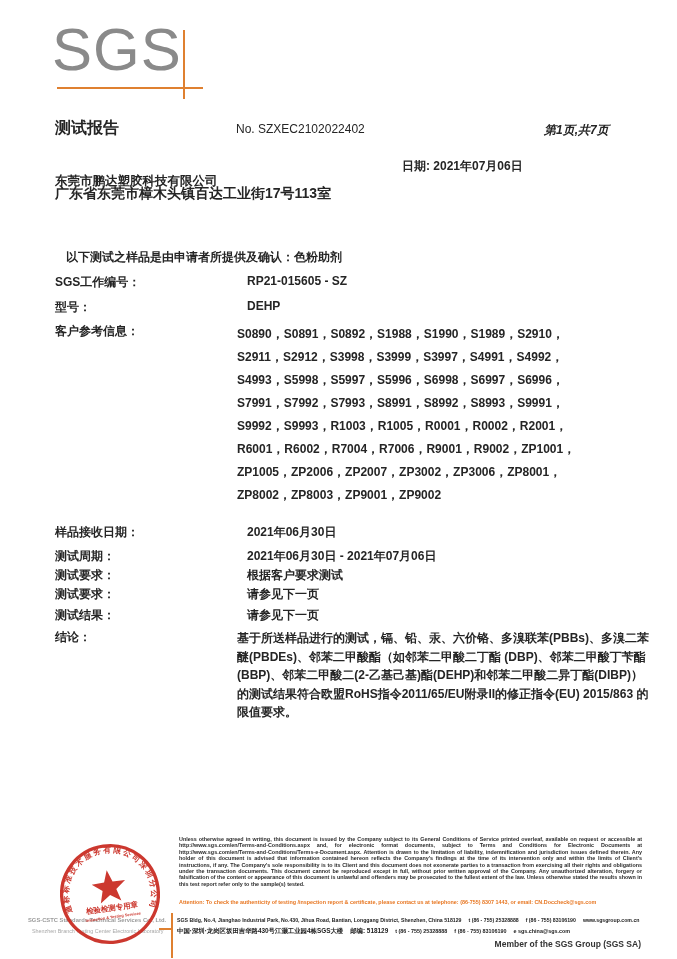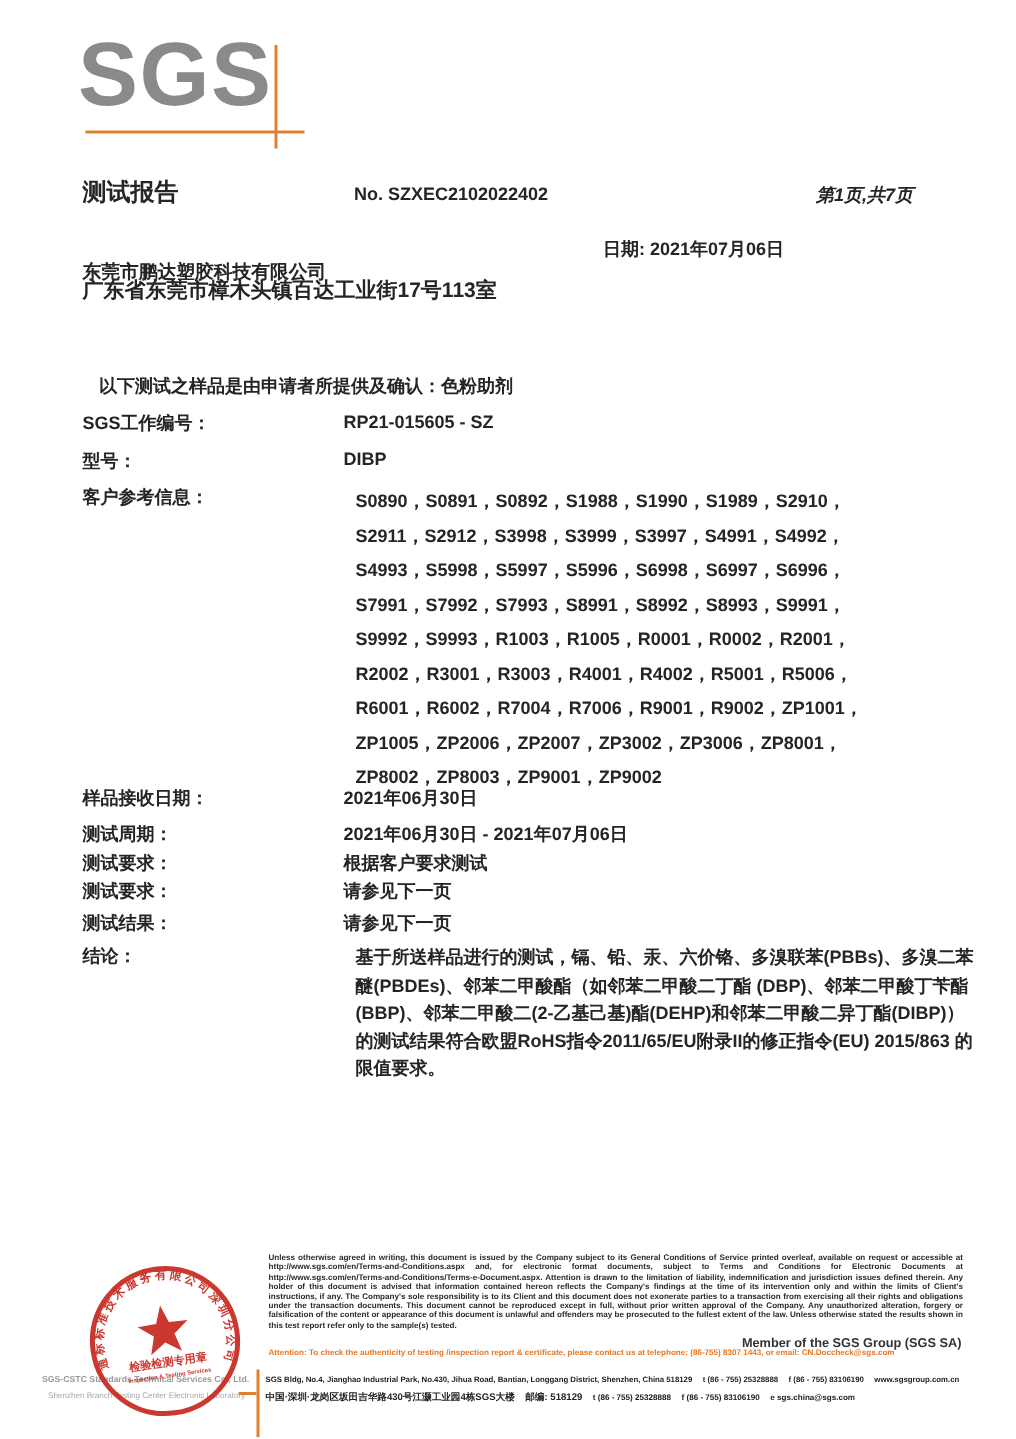--- a/index.html
+++ b/index.html
@@ -3,38 +3,38 @@
 <meta charset="utf-8">
 <style>
   html,body { margin:0; padding:0; background:#fff; }
   .page {
     position:relative; width:677px; height:959px; background:#ffffff;
     font-family:"Liberation Sans","DejaVu Sans",sans-serif; color:#252525;
     overflow:hidden;
   }
   
   .logo-text {
-    position:absolute; left:52px; top:20px; font-size:60px; font-weight:bold;
+    position:absolute; left:52px; top:20px; font-size:60px; font-weight:normal;
     color:#8a8a8a; letter-spacing:1px; line-height:1;
   }
   .logo-hline { position:absolute; left:57px; top:87px; width:146px; height:2px; background:#df8030; }
   .logo-vline { position:absolute; left:183px; top:30px; width:2px; height:69px; background:#df8030; }
   
   .title   { position:absolute; left:55px;  top:118px; font-size:16px; font-weight:bold; }
-  .no      { position:absolute; left:236px; top:122px; font-size:12px; font-weight:700; }
+  .no      { position:absolute; left:236px; top:122px; font-size:12px; font-weight:400; }
   .date    { position:absolute; left:402px; top:122px; font-size:12px; font-weight:600;margin-top:36px; }
   .pg      { position:absolute; left:544px; top:122px; font-size:12px; font-weight:600;font-style:italic; }
   
   .company { position:absolute; left:55px; top:162px; font-size:12.5px; font-weight:bold;margin-top:11px; }
   .addr    { position:absolute; left:55px; top:185px; font-size:14px; font-weight:bold;text-align:right; }
   .statement { position:absolute; left:66px; top:249px; font-size:12px; font-weight:bold; }
   
   .frow { position:absolute; left:55px; width:590px; font-size:12px; font-weight:600; }
   .frow .lbl { position:absolute; left:0; top:0; white-space:nowrap; }
-  .frow .val { position:absolute; left:174px; top:0; white-space:nowrap;text-align:center; }
+  .frow .val { position:absolute; left:192px; top:0; white-space:nowrap;text-align:center; }
   .frow .val-block { position:absolute; left:182px; top:0; width:412px; white-space:normal; }
   .ref-line { line-height:23px; white-space:nowrap; }
   .conclusion-text { line-height:18.6px; white-space:normal; }
   
   .disclaimer {
     position:absolute; left:179px; top:836px; width:463px;
     font-size:5.4px; line-height:6.4px; text-align:justify; color:#2b2b2b; font-weight:600;
   }
   .attention {
     position:absolute; left:179px; top:899px; width:463px;
@@ -44,21 +44,21 @@
     position:absolute; left:177px; top:917px; width:465px; display:flex; gap:7px;
     font-size:5.2px; color:#222; white-space:nowrap; font-weight:600;
   }
   .addr-row2 {
     position:absolute; left:177px; top:927px; width:465px; display:flex; gap:7px;
     font-size:6.4px; color:#222; white-space:nowrap; font-weight:600; align-items:baseline;
   }
   .addr-row2 .latin { font-size:5.4px; }
   .v-divider { position:absolute; left:171px; top:913px; width:1.5px; height:45px; background:#df8030; }
   .h-tick   { position:absolute; left:159px; top:928px; width:12px; height:1.5px; background:#df8030; }
-  .member { position:absolute; right:36px; top:890px; font-size:8.5px; color:#333; font-weight:600;padding-left:47px; }
+  .member { position:absolute; right:36px; top:939px; font-size:8.5px; color:#333; font-weight:600;padding-left:47px; }
   
   .gray-co-1 { position:absolute; left:28px; top:917px; font-size:5.8px; color:#9a9a9a; font-weight:bold; white-space:nowrap; }
   .gray-co-2 { position:absolute; left:32px; top:928px; font-size:5.4px; color:#a8a8a8; white-space:nowrap; }
   .stamp-wrap {
     position:absolute; left:58px; top:842px; width:104px; height:104px;
     transform:rotate(-8deg); opacity:0.92;
   }
 </style>
 </head>
 <body>
@@ -79,32 +79,31 @@
 
   <div class="statement">以下测试之样品是由申请者所提供及确认：色粉助剂</div>
 
   <div class="frow" style="top:274px;">
     <span class="lbl">SGS工作编号：</span>
     <span class="val">RP21-015605 - SZ</span>
   </div>
 
   <div class="frow" style="top:299px;">
     <span class="lbl">型号：</span>
-    <span class="val">DIBP</span>
+    <span class="val">DEHP</span>
   </div>
 
   <div class="frow" style="top:323px;">
     <span class="lbl">客户参考信息：</span>
     <div class="val-block">
       <div class="ref-line">S0890，S0891，S0892，S1988，S1990，S1989，S2910，</div>
       <div class="ref-line">S2911，S2912，S3998，S3999，S3997，S4991，S4992，</div>
       <div class="ref-line">S4993，S5998，S5997，S5996，S6998，S6997，S6996，</div>
       <div class="ref-line">S7991，S7992，S7993，S8991，S8992，S8993，S9991，</div>
       <div class="ref-line">S9992，S9993，R1003，R1005，R0001，R0002，R2001，</div>
-      <div class="ref-line">R2002，R3001，R3003，R4001，R4002，R5001，R5006，</div>
       <div class="ref-line">R6001，R6002，R7004，R7006，R9001，R9002，ZP1001，</div>
       <div class="ref-line">ZP1005，ZP2006，ZP2007，ZP3002，ZP3006，ZP8001，</div>
       <div class="ref-line">ZP8002，ZP8003，ZP9001，ZP9002</div>
     </div>
   </div>
 
   <div class="frow" style="top:524px;">
     <span class="lbl">样品接收日期：</span>
     <span class="val">2021年06月30日</span>
   </div>

